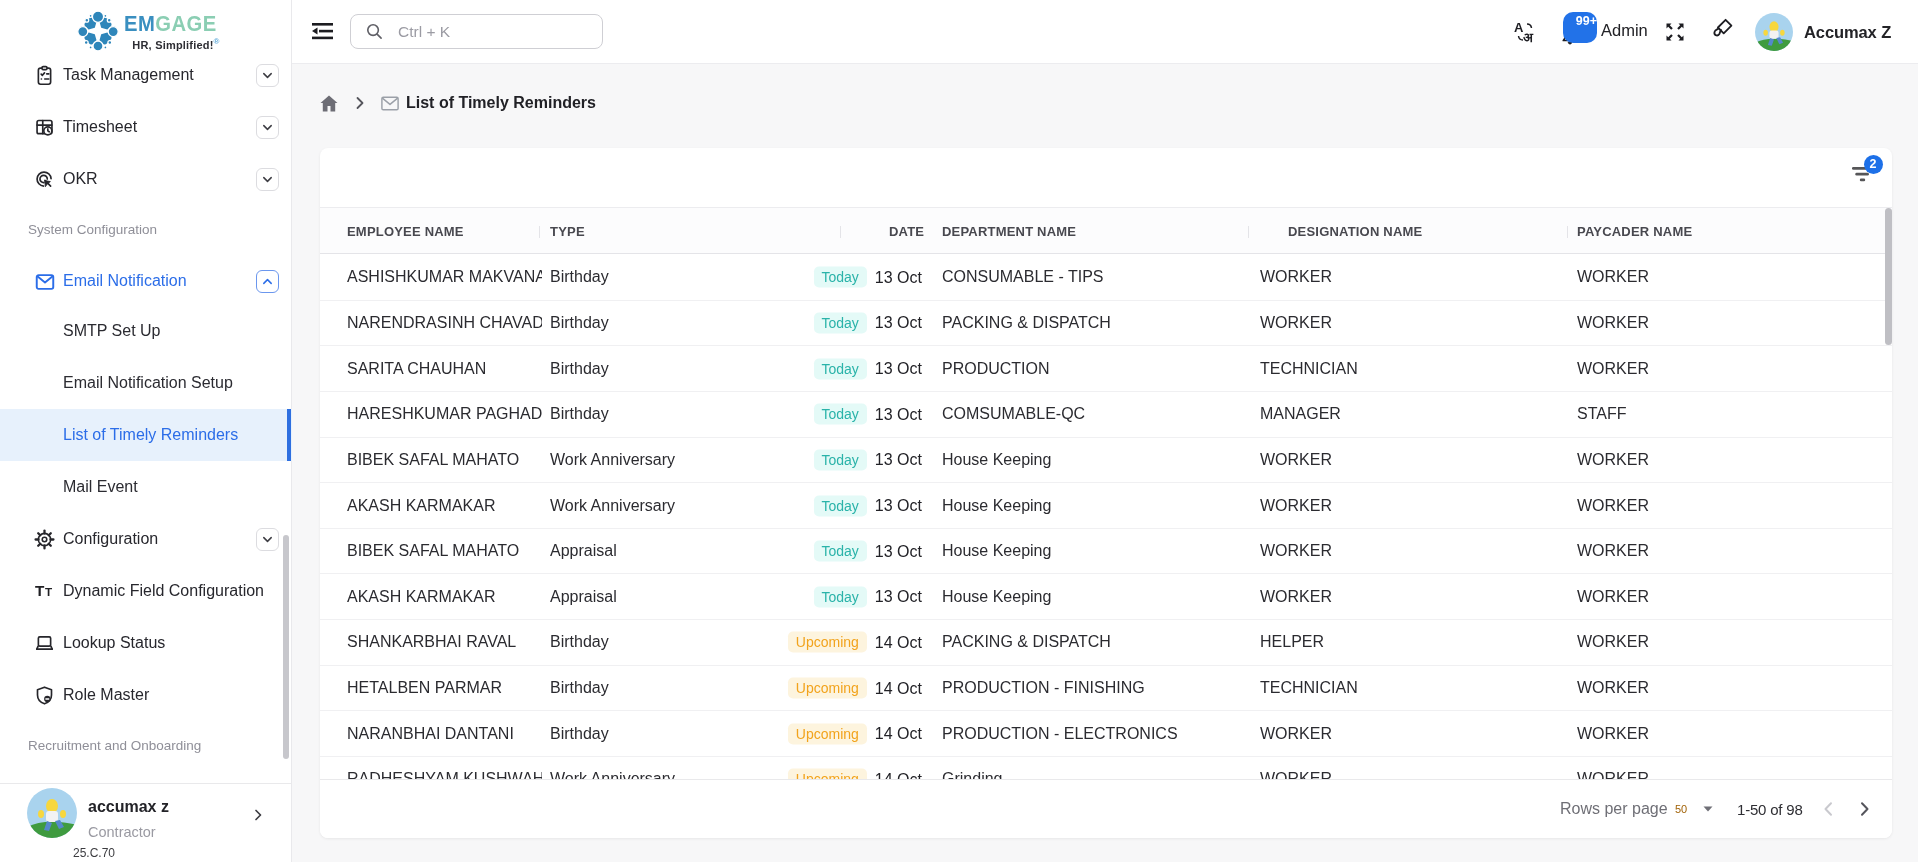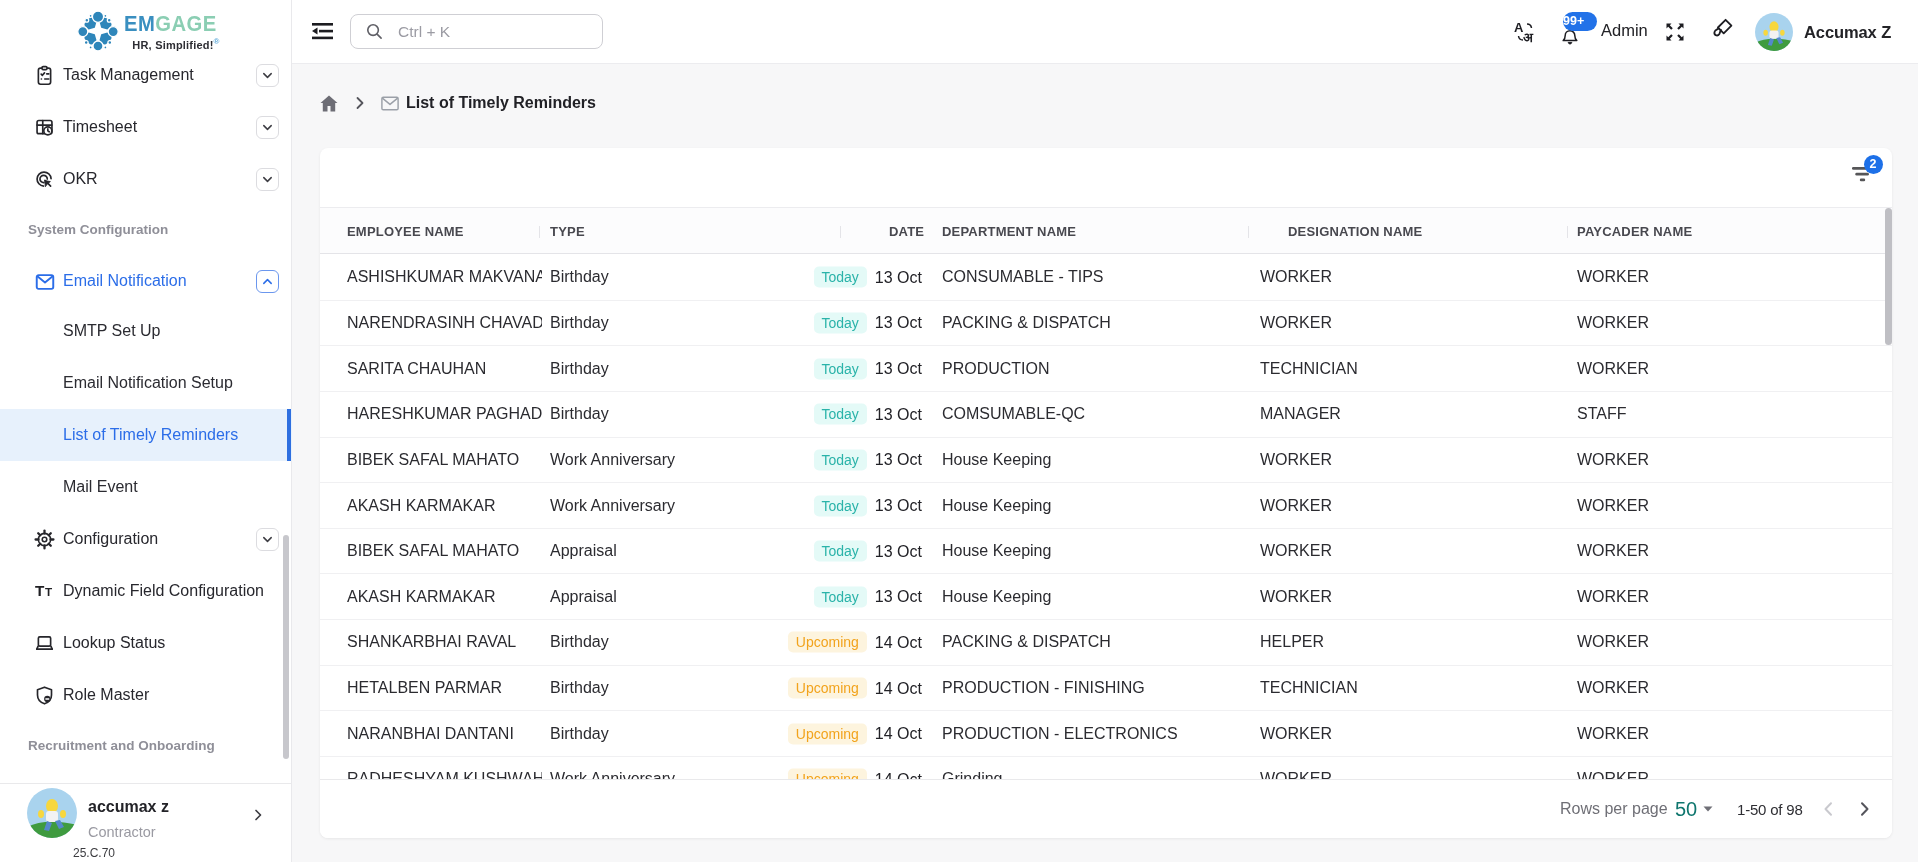--- a/index.html
+++ b/index.html
@@ -15,21 +15,21 @@
 #logotxt .l1 .em { color:#3a8fc0; }
 #logotxt .l1 .gage { color:#8bceb3; }
 #logotxt .l2 { font-size:11px; font-weight:bold; color:#2d2d33; letter-spacing:0.2px; margin-top:3px; text-align:center; width:92px; margin-left:6px; white-space:nowrap;}
 #logotxt .l2 sup { color:#5aa7d8; font-size:8px; }
 .navitem { position:absolute; left:0; width:292px; height:52px; }
 .navitem .ic { position:absolute; left:34px; top:16px; }
 .navitem .lbl { position:absolute; left:63px; top:50%; transform:translateY(-50%);
   font-size:16px; color:#27272d; white-space:nowrap; }
 .navitem .chev { position:absolute; right:13px; top:15px; width:23px; height:23px;
   border:1px solid #dcdce0; border-radius:6px; display:flex; align-items:center; justify-content:center; background:#fff;}
-.seclbl { position:absolute; left:28px; font-size:13.5px; font-weight:bold; color:#8f8f98; }
+.seclbl { position:absolute; left:28px; font-size:13.5px; font-weight:normal; color:#8f8f98; }
 .subitem { position:absolute; left:0; width:256px; height:52px; }
 .subitem .lbl { position:absolute; left:63px; top:50%; transform:translateY(-50%);
   font-size:16px; color:#2b2b31; white-space:nowrap;}
 .sel-bg { position:absolute; left:0; top:409px; width:292px; height:52px; background:#e7f1fc; }
 .sel-bar { position:absolute; right:0px; top:409px; width:4px; height:52px; background:#2e6fe0; }
 .blue { color:#2b6de8 !important; }
 #sbscroll { position:absolute; right:2px; top:535px; width:6px; height:224px; background:#c7c7cc; border-radius:3px; }
 #userpanel { position:absolute; left:0; top:783px; width:291px; height:79px; border-top:1px solid #e9e9eb; background:#fff; }
 #userpanel .uname { position:absolute; left:88px; top:14px; font-size:16px; font-weight:bold; color:#232328;}
 #userpanel .urole { position:absolute; left:88px; top:40px; font-size:14.5px; color:#9a9aa2;}
@@ -68,21 +68,21 @@
 .c5 { left:940px; }
 .c6 { left:1257px; }
 .chip { font-size:14px; padding:2px 8px 3px; border-radius:5px; }
 .chip.today { color:#2ab3a9; background:#e4faf7;margin-left:31px; }
 .chip.upc { color:#f2a31c; background:#fdf4de; }
 .dtxt { color:#222227; }
 #tscroll { position:absolute; right:0px; top:60px; width:7px; height:137px; background:#bfbfc4; border-radius:4px; }
 #tfoot { position:absolute; left:0; bottom:0; width:1572px; height:59px; border-top:1px solid #e9e9eb; background:#fff;}
 #tfoot span, #tfoot svg.pg { position:absolute; top:50%; transform:translateY(-50%); }
 #tfoot .rpp { left:1240px; font-size:16px; color:#6f6f76; }
-#tfoot .fifty { left:1355px; font-size:20px; color:#0f766e; }
+#tfoot .fifty { left:1355px; font-size:11px; color:#a16207; }
 #tfoot .range { left:1417px; font-size:15px; color:#2e2e33; letter-spacing:-0.2px;}
 </style>
 </head>
 <body>
 <div id="sidebar">
   <div id="logo">
     <svg width="42" height="42" viewBox="0 0 42 42">
       <g fill="#2e86ba">
         <rect x="8.6" y="8.6" width="11.5" height="11.5" rx="3.5" transform="rotate(45 14.35 14.35)"></rect>
         <rect x="21.9" y="8.6" width="11.5" height="11.5" rx="3.5" transform="rotate(45 27.65 14.35)"></rect>
@@ -287,21 +287,21 @@
       <path d="M9 19 q-4 0 -4.5-4" stroke="#1d1d22" stroke-width="1.5" fill="none"></path>
     </svg>
   </span>
 
   <span class="tbicon" style="left:1270px; top:29px;">
     <svg width="16" height="16" viewBox="0 0 16 16" fill="none" stroke="#1d1d22" stroke-width="1.5" stroke-linecap="round" stroke-linejoin="round">
       <path d="M1.2 11.6 h13.6 c-0.9-0.9-2-2.1-2-5.1 a4.8 4.8 0 0 0 -9.6 0 c0 3-1.1 4.2-2 5.1 Z"></path>
       <path d="M6.3 13.8 a1.8 1.8 0 0 0 3.4 0 Z" fill="#1d1d22" stroke-width="1"></path>
     </svg>
   </span>
-  <div class="tbicon" style="left:1271px; top:12px; width:34px; height:19px; background:#2272e8; border-radius:10px; text-align:left; line-height:19px; color:#fff; font-size:12.5px; font-weight:bold;">99+</div>
+  <div class="tbicon" style="left:1271px; top:12px; width:34px; height:31px; background:#2272e8; border-radius:10px; text-align:right; line-height:19px; color:#fff; font-size:12.5px; font-weight:bold;">99+</div>
   <div id="admin">Admin</div>
 
   <span class="tbicon" style="left:1374px; top:23px;">
     <svg width="18" height="18" viewBox="0 0 18 18" fill="#1d1d22">
       <path d="M0.5 0.5 h5 l-1.7 1.7 3 3 -1.6 1.6 -3-3 L0.5 5.5 Z"></path>
       <path d="M17.5 0.5 h-5 l1.7 1.7 -3 3 1.6 1.6 3-3 L17.5 5.5 Z"></path>
       <path d="M0.5 17.5 h5 l-1.7-1.7 3-3 -1.6-1.6 -3 3 L0.5 12.5 Z"></path>
       <path d="M17.5 17.5 h-5 l1.7-1.7 -3-3 1.6-1.6 3 3 1.7-1.7 Z"></path>
     </svg>
   </span>

